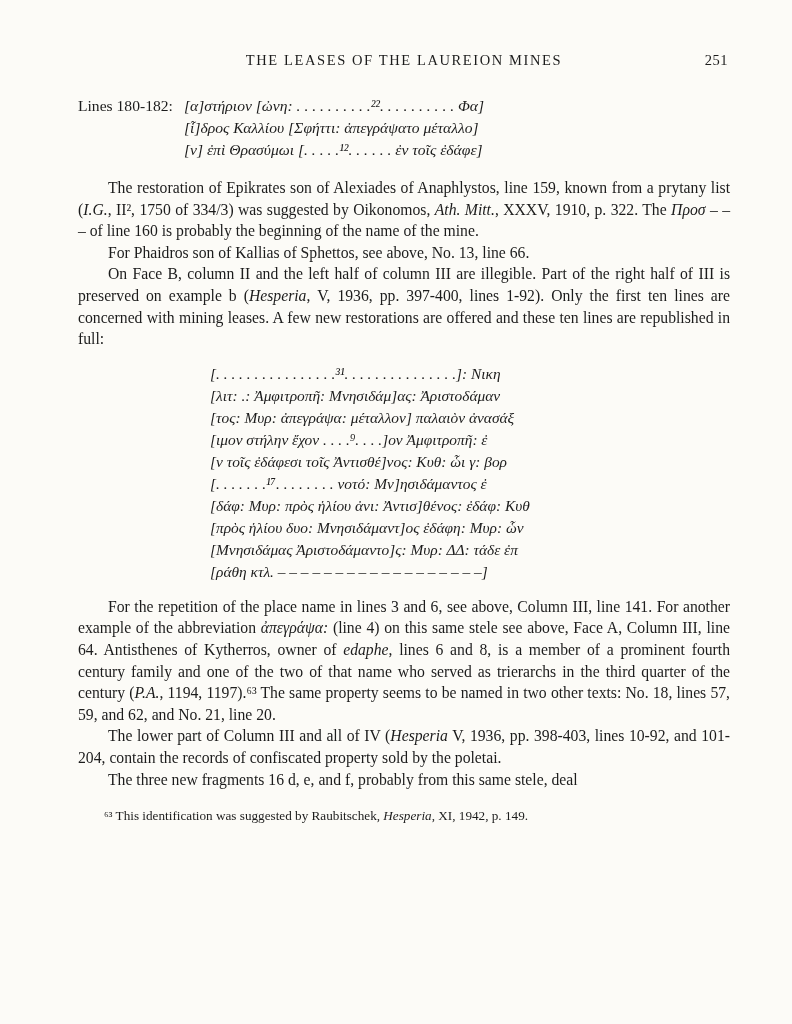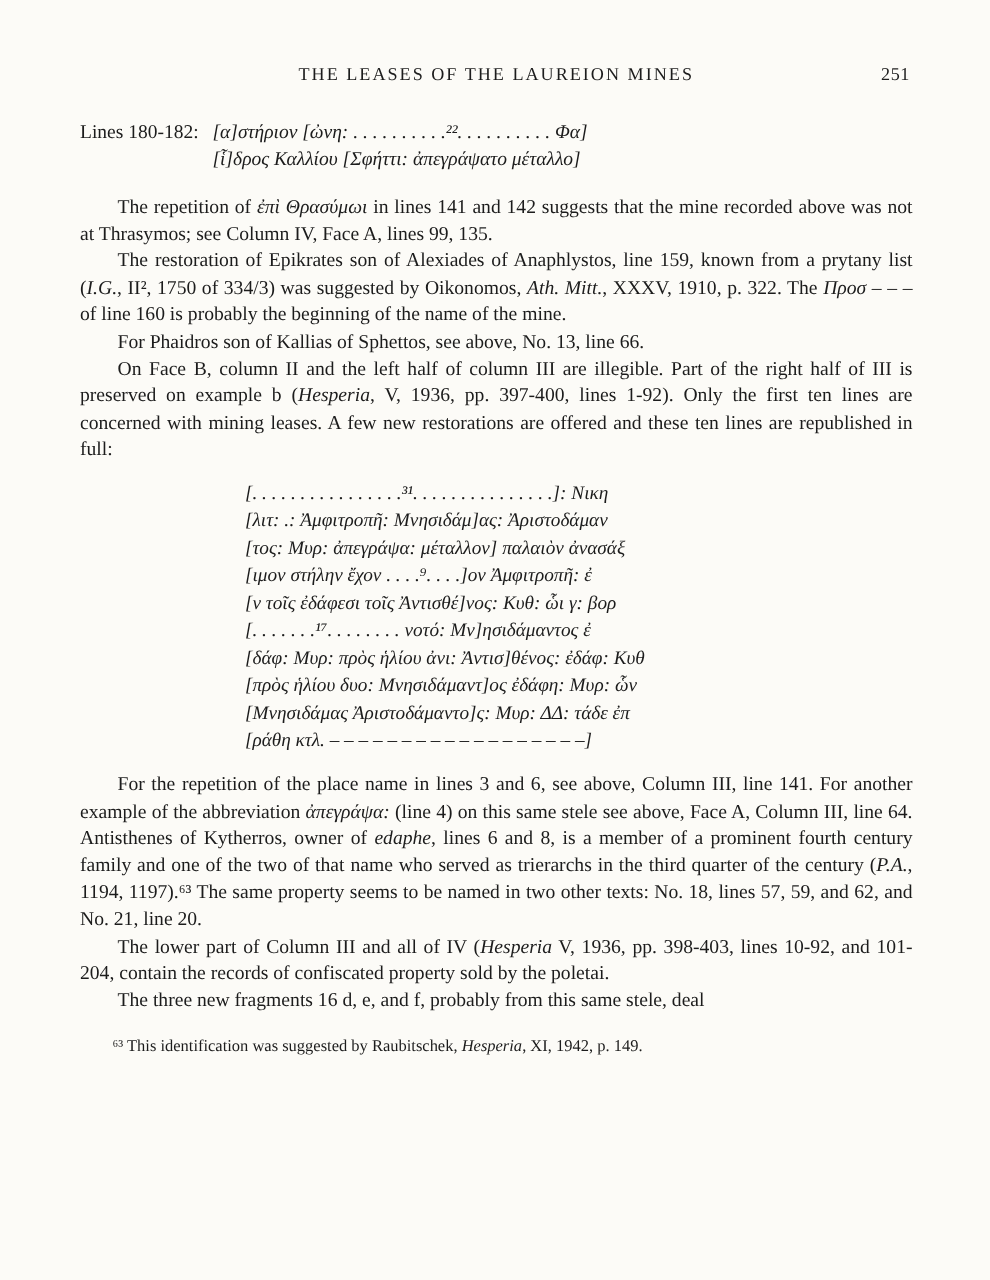--- a/index.html
+++ b/index.html
@@ -2,21 +2,21 @@
 <html><head>
 <meta charset="utf-8">
 <style>
   * { box-sizing: border-box; }
   html, body { margin: 0; padding: 0; }
   body { background: #e9e9e9; }
   .page {
     width: 792px; height: 1024px; margin: 0 auto;
     background: #fcfbf7; color: #1c1c1c;
     font-family: "Liberation Serif", "DejaVu Serif", serif;
-    overflow: hidden; position: relative;
+    overflow: hidden; position: relative; padding-left: 14px;
   }
   .content { padding: 52px 62px 0 64px; }
   .header {
     position: relative; text-align: center;
     font-size: 14.5px; letter-spacing: 1.6px;
     margin-bottom: 26px; white-space: nowrap;
   }
   .pagenum { position: absolute; right: 2px; top: 0; letter-spacing: .5px; }
   .opening { display: flex; font-size: 15.6px; line-height: 22px; margin-bottom: 16px; }
   .opening-label { width: 106px; flex: none; }
@@ -42,24 +42,24 @@
     <div class="header">
       <span>THE LEASES OF THE LAUREION MINES</span>
       <span class="pagenum">251</span>
     </div>
 
     <div class="opening">
       <div class="opening-label">Lines 180-182:</div>
       <div class="greek">
         <div>[α]στήριον [ὠνη: . . . . . . . . . .²². . . . . . . . . . Φα]</div>
         <div>[ἷ]δρος Καλλίου [Σφήττι: ἀπεγράψατο μέταλλο]</div>
+        <div>[ν] ἐπὶ Θρασύμωι [. . . . .¹². . . . . . ἐν τοῖς ἐδάφε]</div>
       </div>
     </div>
 
-    <p class="body"><span>The repetition of </span><span class="it">ἐπὶ Θρασύμωι</span><span> in lines 141 and 142 suggests that the mine recorded above was not at Thrasymos; see Column IV, Face A, lines 99, 135.</span></p>
     <p class="body"><span>The restoration of Epikrates son of Alexiades of Anaphlystos, line 159, known from a prytany list (</span><span class="it">I.G.</span><span>, II², 1750 of 334/3) was suggested by Oikonomos, </span><span class="it">Ath. Mitt.</span><span>, XXXV, 1910, p. 322. The </span><span class="it">Προσ</span><span> – – – of line 160 is probably the beginning of the name of the mine.</span></p>
     <p class="body"><span>For Phaidros son of Kallias of Sphettos, see above, No. 13, line 66.</span></p>
     <p class="body"><span>On Face B, column II and the left half of column III are illegible. Part of the right half of III is preserved on example b (</span><span class="it">Hesperia</span><span>, V, 1936, pp. 397-400, lines 1-92). Only the first ten lines are concerned with mining leases. A few new restorations are offered and these ten lines are republished in full:</span></p>
 
     <div class="inscription">
       <div>[. . . . . . . . . . . . . . . .³¹. . . . . . . . . . . . . . .]: Νικη</div>
       <div>[λιτ: .: Ἀμφιτροπῆ: Μνησιδάμ]ας: Ἀριστοδάμαν</div>
       <div>[τος: Μυρ: ἀπεγράψα: μέταλλον] παλαιὸν ἀνασάξ</div>
       <div>[ιμον στήλην ἔχον . . . .⁹. . . .]ον Ἀμφιτροπῆ: ἐ</div>
       <div>[ν τοῖς ἐδάφεσι τοῖς Ἀντισθέ]νος: Κυθ: ὧι γ: βορ</div>

